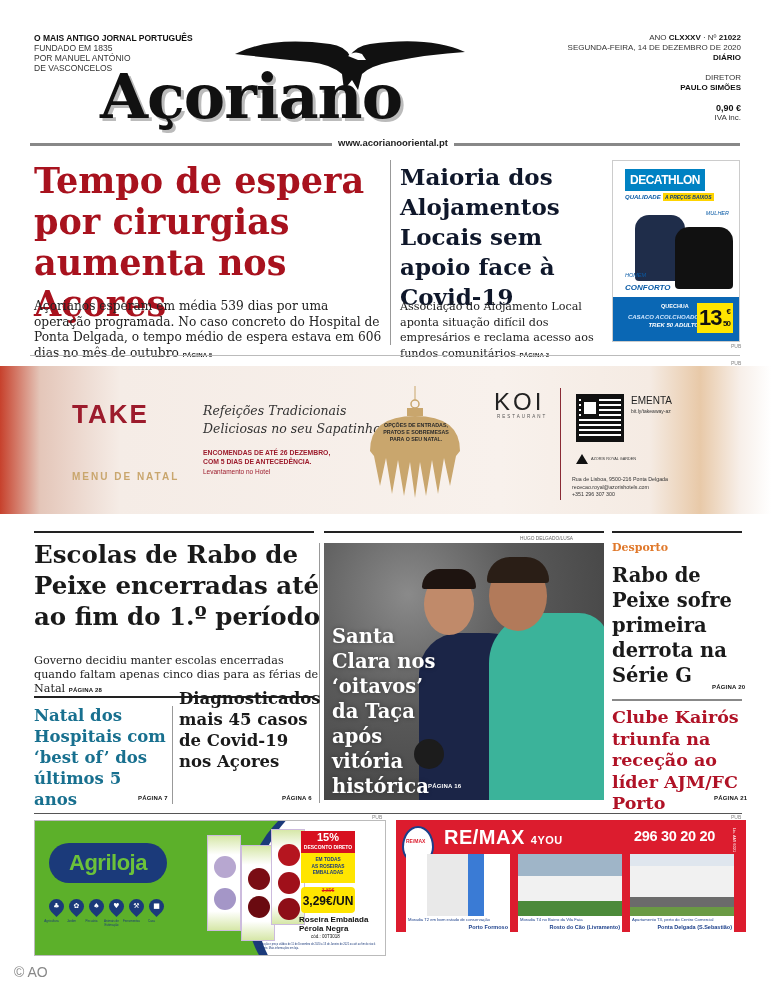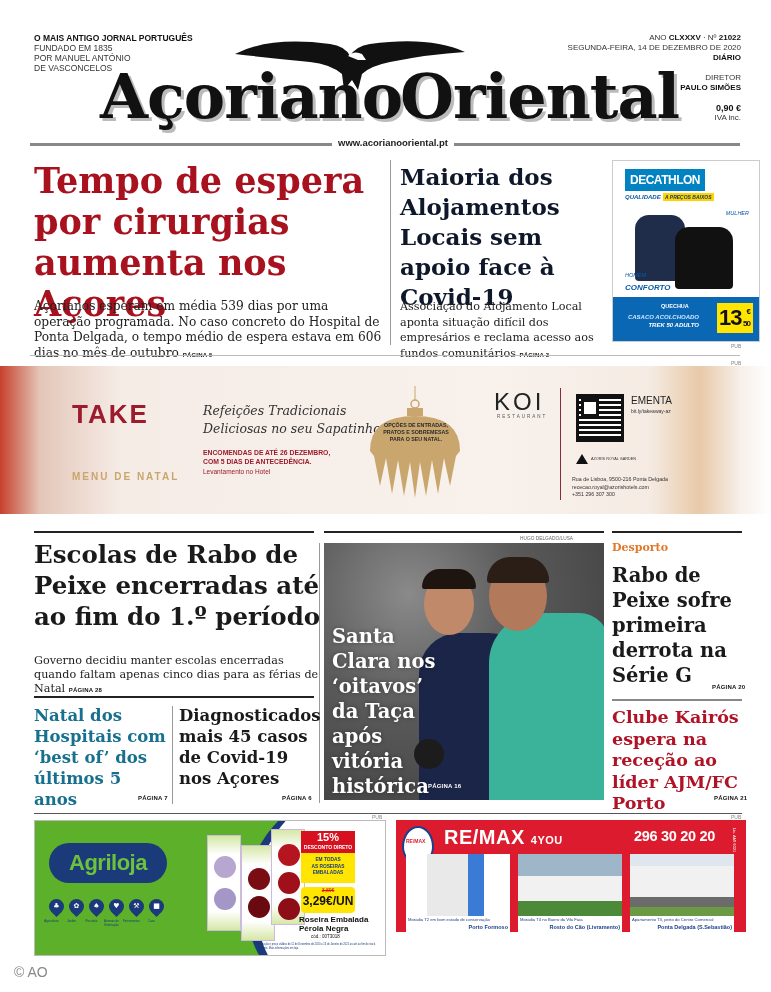--- a/index.html
+++ b/index.html
@@ -23,21 +23,21 @@
   
   .h-red { color: #a8121e; }
   .h1 { left: 34px; top: 160px; width: 350px; font-size: 35px; line-height: 41px; font-weight: bold; }
   .lead1 { left: 34px; top: 299px; width: 350px; font-size: 12.2px; line-height: 15.5px; color: #222; }
   .pg { font-family: "Liberation Sans", sans-serif; font-weight: bold; font-size: 6px; letter-spacing: 0.2px; color: #111; }
   .vrule { width: 1px; background: #999; }
   .h2 { left: 400px; top: 162px; width: 200px; font-size: 23px; line-height: 30px; font-weight: bold; color: #0f172a; }
   .lead2 { left: 400px; top: 299px; width: 205px; font-size: 11.2px; line-height: 15.5px; color: #222; }
 
   
-  .deca { left: 612px; top: 160px; width: 148px; height: 182px; border: 1px solid #ccc; background: #fff; overflow: hidden; }
+  .deca { left: 612px; top: 160px; width: 128px; height: 182px; border: 1px solid #ccc; background: #fff; overflow: hidden; }
   .deca-logo { position: absolute; left: 12px; top: 8px; width: 80px; height: 22px; background: #0082c3; color: #fff; font-weight: bold; font-size: 12px; text-align: center; line-height: 22px; letter-spacing: -0.5px; }
   .deca-q { position: absolute; left: 12px; top: 33px; font-size: 6px; font-weight: bold; font-style: italic; color: #0a5ba6; }
   .deca-badge { position: absolute; left: 50px; top: 32px; font-size: 5px; font-weight: bold; font-style: italic; background: #ffd400; color: #0a3a7a; padding: 1px 2px; }
   .deca-mulher { position: absolute; right: 10px; top: 49px; font-size: 5.5px; font-style: italic; color: #0a5ba6; }
   .jacket1 { position: absolute; left: 22px; top: 54px; width: 50px; height: 66px; background: #1f2d4a; border-radius: 14px 14px 4px 4px; }
   .jacket2 { position: absolute; left: 62px; top: 66px; width: 58px; height: 62px; background: #111; border-radius: 14px 14px 4px 4px; }
   .deca-homem { position: absolute; left: 12px; top: 111px; font-size: 5.5px; font-style: italic; color: #0a5ba6; }
   .deca-conforto { position: absolute; left: 12px; top: 122px; font-size: 8px; font-weight: bold; font-style: italic; color: #0a5ba6; }
   .deca-band { position: absolute; left: 0; bottom: 0; width: 100%; height: 44px; background: #0a67b4; }
   .deca-quechua { position: absolute; left: 48px; top: 6px; font-size: 5.5px; font-weight: bold; color: #fff; }
@@ -68,21 +68,21 @@
   .ementa-url { position: absolute; left: 631px; top: 42px; font-family: "Liberation Sans", sans-serif; font-size: 5px; color: #333; }
   .azoris-tri { position: absolute; left: 576px; top: 88px; width: 0; height: 0; border-left: 6px solid transparent; border-right: 6px solid transparent; border-bottom: 10px solid #111; }
   .azoris { position: absolute; left: 591px; top: 91px; font-family: "Liberation Sans", sans-serif; font-size: 3.8px; color: #333; }
   .addr { position: absolute; left: 572px; top: 110px; font-family: "Liberation Sans", sans-serif; font-size: 5.3px; line-height: 7.5px; color: #333; }
 
   
   .rule-top { height: 2px; background: #222; }
   .h3 { left: 34px; top: 539px; width: 290px; font-size: 24.5px; line-height: 31px; font-weight: bold; color: #1a1a1a; }
   .lead3 { left: 34px; top: 654px; width: 290px; font-size: 11.2px; line-height: 14px; color: #222; }
   .h4 { left: 34px; top: 705px; width: 135px; font-size: 16.5px; line-height: 21px; font-weight: bold; color: #18708f; }
-  .h5 { left: 179px; top: 705px; width: 135px; font-size: 16.5px; line-height: 21px; font-weight: bold; color: #1a1a1a; }
+  .h5 { left: 179px; top: 688px; width: 135px; font-size: 16.5px; line-height: 21px; font-weight: bold; color: #1a1a1a; }
 
   .photo { left: 324px; top: 543px; width: 280px; height: 257px; overflow: hidden; background: radial-gradient(ellipse at 30% 20%, #8a8a8a 0%, #5a5a5a 40%, #3a3a3a 100%); }
   .photo .p1 { position: absolute; left: 95px; top: 90px; width: 110px; height: 170px; background: #1b2547; border-radius: 40px 40px 0 0; }
   .photo .p2 { position: absolute; left: 165px; top: 70px; width: 120px; height: 190px; background: #3bb39a; border-radius: 50px 30px 0 0; }
   .photo .head1 { position: absolute; left: 100px; top: 30px; width: 50px; height: 62px; background: #c08a6a; border-radius: 50%; }
   .photo .head2 { position: absolute; left: 165px; top: 18px; width: 58px; height: 70px; background: #b27a5a; border-radius: 50%; }
   .photo .hair2 { position: absolute; left: 163px; top: 14px; width: 62px; height: 26px; background: #2a1e16; border-radius: 30px 30px 4px 4px; }
   .photo .hair1 { position: absolute; left: 98px; top: 26px; width: 54px; height: 20px; background: #1e1410; border-radius: 30px 30px 4px 4px; }
   .photo .glove { position: absolute; left: 90px; top: 196px; width: 30px; height: 30px; background: #1c1c1c; border-radius: 50%; }
   .photo-credit { left: 520px; top: 536px; font-family: "Liberation Sans", sans-serif; font-size: 4.8px; color: #666; }
@@ -144,21 +144,20 @@
   <div>POR MANUEL ANTÓNIO</div>
   <div>DE VASCONCELOS</div>
 </div>
 
 <div class="abs mast-title">
   <svg class="eagle" viewBox="0 0 240 60">
     <path d="M5 20 Q40 2 100 10 Q115 12 120 22 Q126 12 140 10 Q200 2 235 18 Q200 20 160 28 Q140 32 132 40 L128 56 L122 46 L114 56 L112 40 Q100 30 80 28 Q40 24 5 20 Z" fill="#111"></path>
     <path d="M118 22 Q124 16 132 20 L136 26 L128 26 Z" fill="#fff"></path>
   </svg>
   <span class="word" style="left:0;top:8px;">Açoriano</span>
-  <span class="word" style="left:300px;top:8px;">Oriental</span>
 </div>
 
 <div class="abs mast-right sans">
   <div><span>ANO </span><span class="b">CLXXXV</span><span> · Nº </span><span class="b">21022</span></div>
   <div>SEGUNDA-FEIRA, 14 DE DEZEMBRO DE 2020</div>
   <div class="b">DIÁRIO</div>
   <div style="height:10px"></div>
   <div>DIRETOR</div>
   <div class="b">PAULO SIMÕES</div>
   <div style="height:10px"></div>
@@ -274,21 +273,21 @@
   <div class="hair2"></div>
   <div class="glove"></div>
 </div>
 <div class="abs photo-head serif">Santa Clara nos ‘oitavos’ da Taça após vitória histórica</div>
 <div class="abs pg photo-pg">PÁGINA 16</div>
 
 <div class="abs desporto serif">Desporto</div>
 <div class="abs h6 serif">Rabo de Peixe sofre primeira derrota na Série G</div>
 <div class="abs pg" style="left:712px;top:684px;">PÁGINA 20</div>
 <div class="abs" style="left:612px;top:699px;width:130px;height:2px;background:#888;"></div>
-<div class="abs h7 serif">Clube Kairós espera na receção ao líder AJM/FC Porto</div>
+<div class="abs h7 serif">Clube Kairós triunfa na receção ao líder AJM/FC Porto</div>
 <div class="abs pg" style="left:714px;top:795px;">PÁGINA 21</div>
 
 <div class="abs rule-top" style="left:34px;top:813px;width:708px;height:1px;background:#555;"></div>
 <div class="abs pub" style="left:372px;top:814px;">PUB</div>
 <div class="abs pub" style="left:731px;top:814px;">PUB</div>
 
 <div class="abs agri">
   <div class="agri-curve"></div>
   <div class="agri-logo">Agriloja</div>
   <div class="agri-icons">

